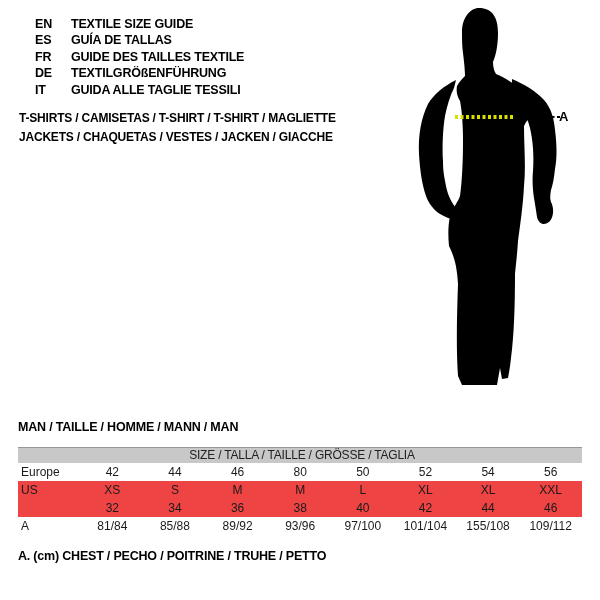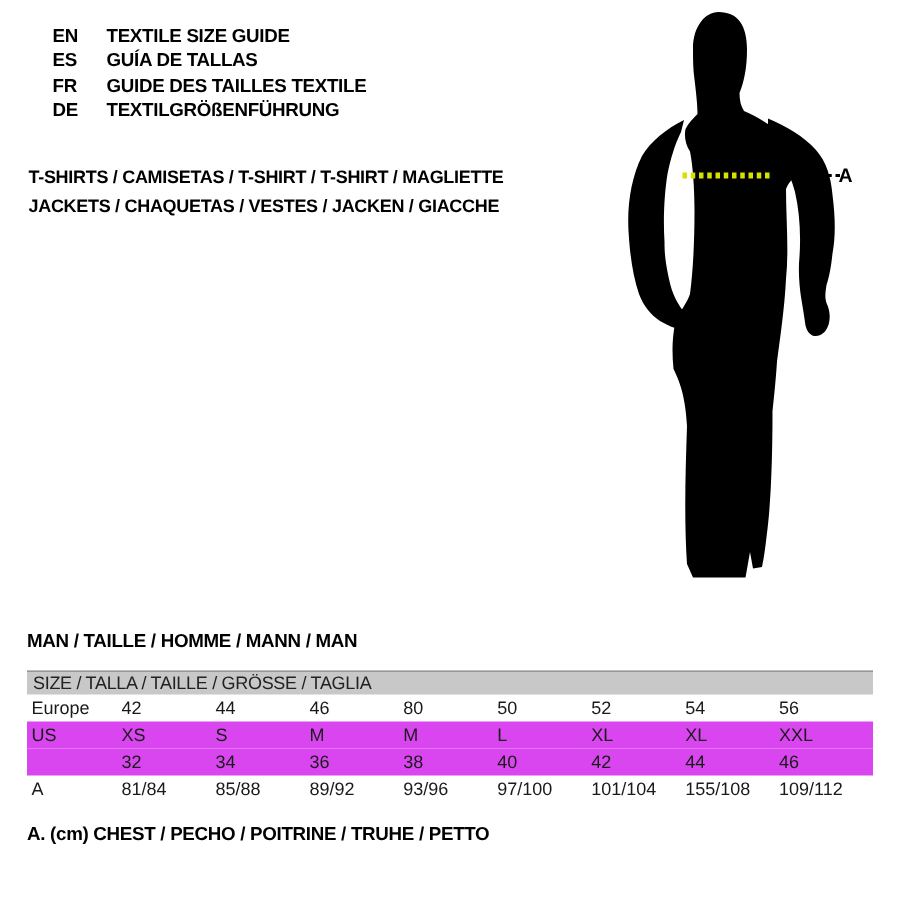--- a/index.html
+++ b/index.html
@@ -25,26 +25,26 @@
   .measure-label{left:559px;top:109px;font-size:13px;font-weight:700;}
 
   
   .section-title{left:18px;top:420px;font-size:12.5px;font-weight:700;
     letter-spacing:-0.2px;white-space:nowrap;}
 
   
   .size-table{left:18px;top:447px;width:564px;font-size:12px;color:#1a1a1a;}
   .t-header{height:15px;line-height:15px;background:#c8c8c8;color:#222;
     border-top:1px solid #979797;padding-left:4px;letter-spacing:-0.2px;
-    white-space:nowrap;}
+    white-space:nowrap;text-align:center;}
   .t-row{display:grid;grid-template-columns:63px repeat(8,1fr);
     height:18px;line-height:18px;align-items:center;}
-  .t-row.stripe{background:#d946ef;}
+  .t-row.stripe{background:#ef4444;}
   .t-label{padding-left:3px;text-align:left;}
-  .t-cell{}
+  .t-cell{text-align:center;}
 
   
   .footnote{left:18px;top:549px;font-size:12.5px;font-weight:700;
     letter-spacing:-0.2px;white-space:nowrap;}
 </style>
 </head>
 <body>
 
 <div class="abs lang-list">
   <div class="lang-row">
@@ -55,20 +55,24 @@
     <span>ES</span>
     <span>GUÍA DE TALLAS</span>
   </div>
   <div class="lang-row">
     <span>FR</span>
     <span>GUIDE DES TAILLES TEXTILE</span>
   </div>
   <div class="lang-row">
     <span>DE</span>
     <span>TEXTILGRÖßENFÜHRUNG</span>
+  </div>
+  <div class="lang-row">
+    <span>IT</span>
+    <span>GUIDA ALLE TAGLIE TESSILI</span>
   </div>
 </div>
 
 <div class="abs categories">
   <div>T-SHIRTS / CAMISETAS / T-SHIRT / T-SHIRT / MAGLIETTE</div>
   <div>JACKETS / CHAQUETAS / VESTES / JACKEN / GIACCHE</div>
 </div>
 
 <svg class="abs figure-svg" viewBox="0 0 170 390" xmlns="http://www.w3.org/2000/svg">
 

